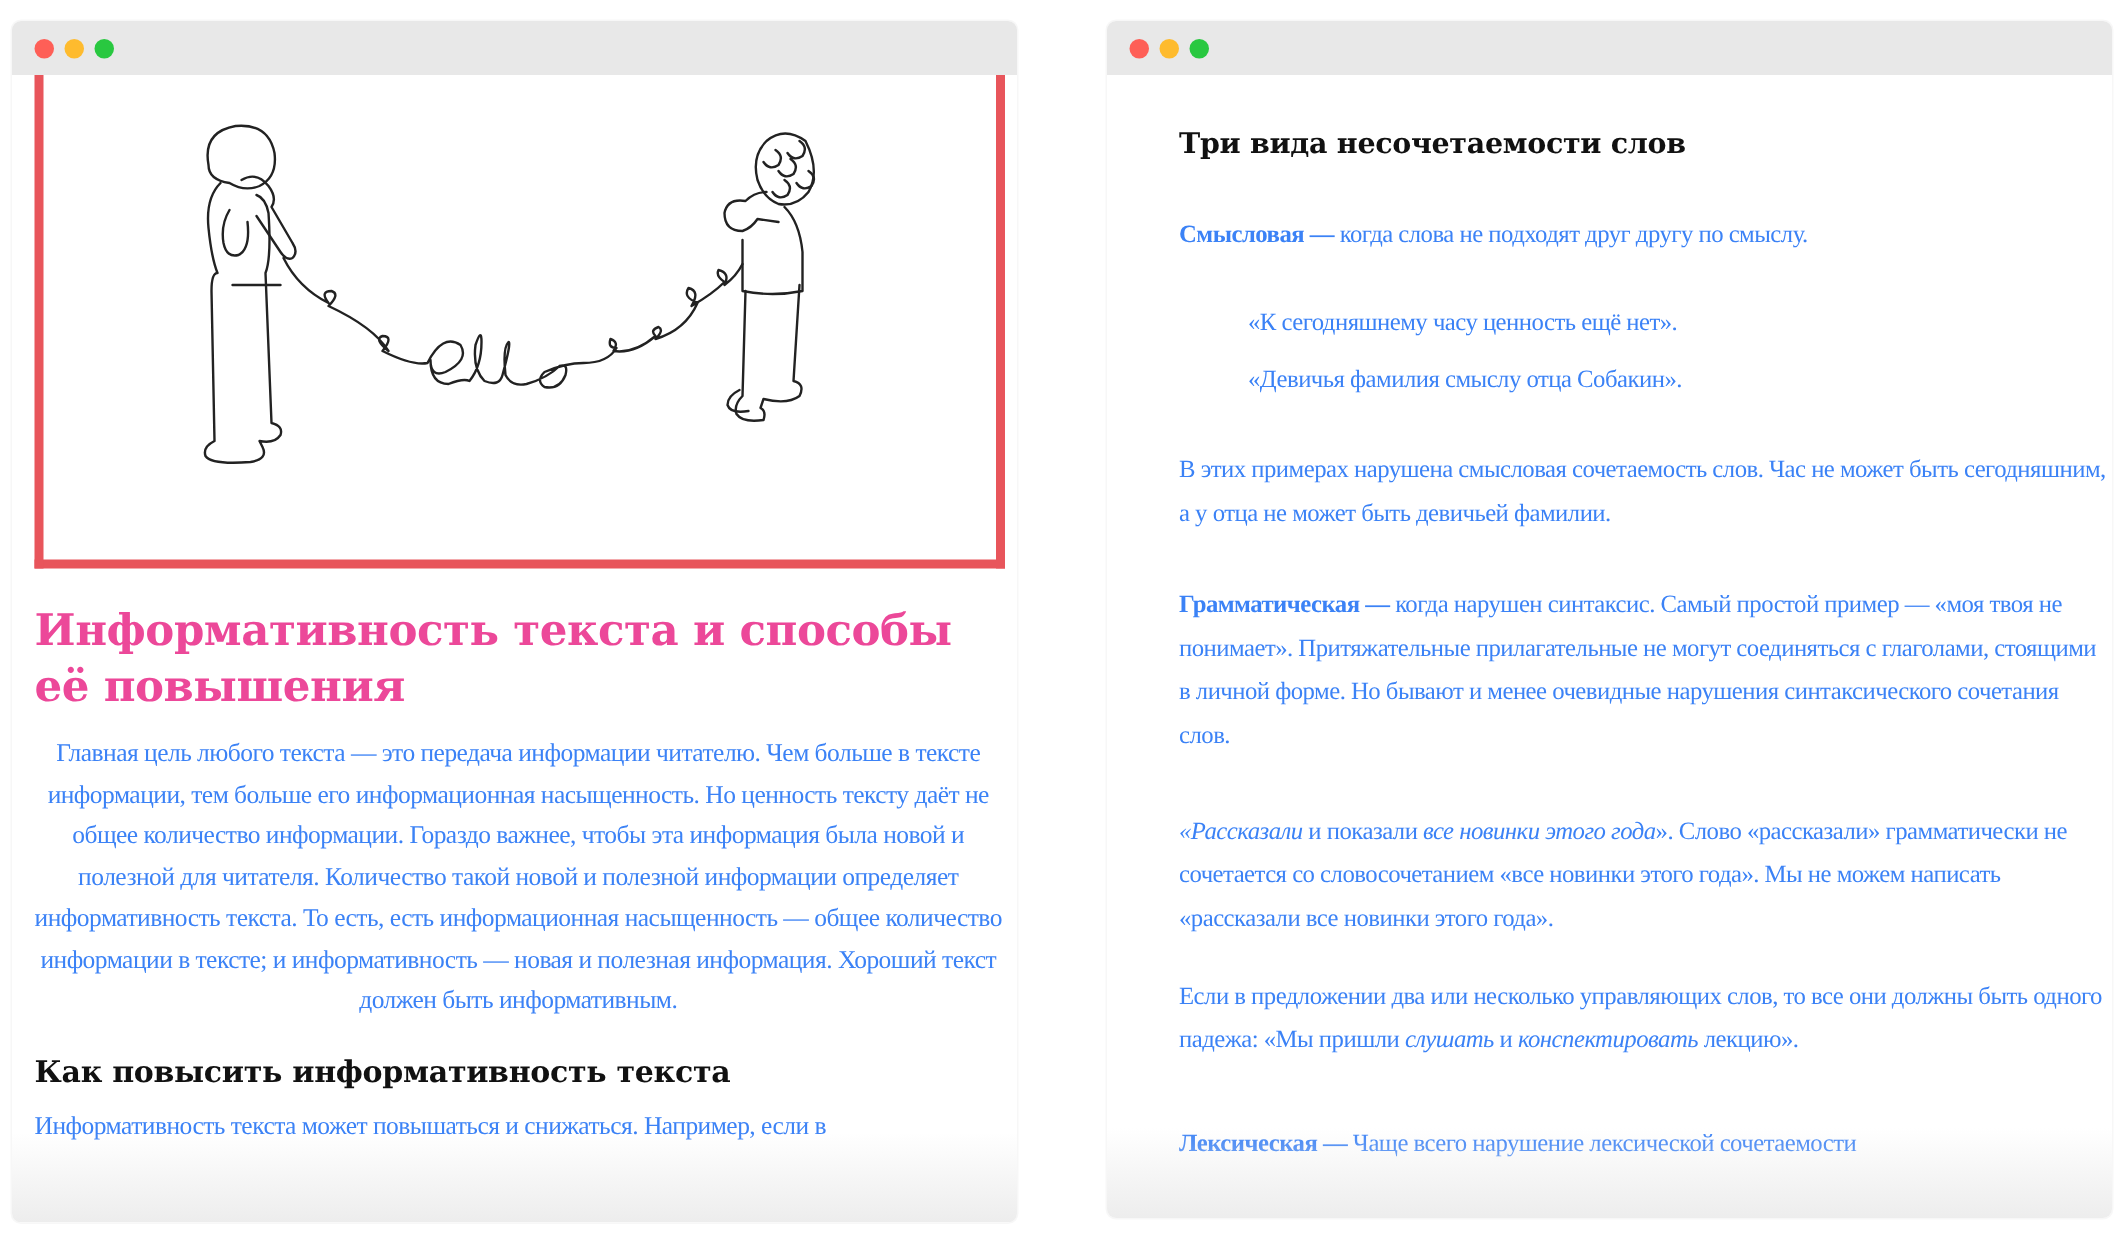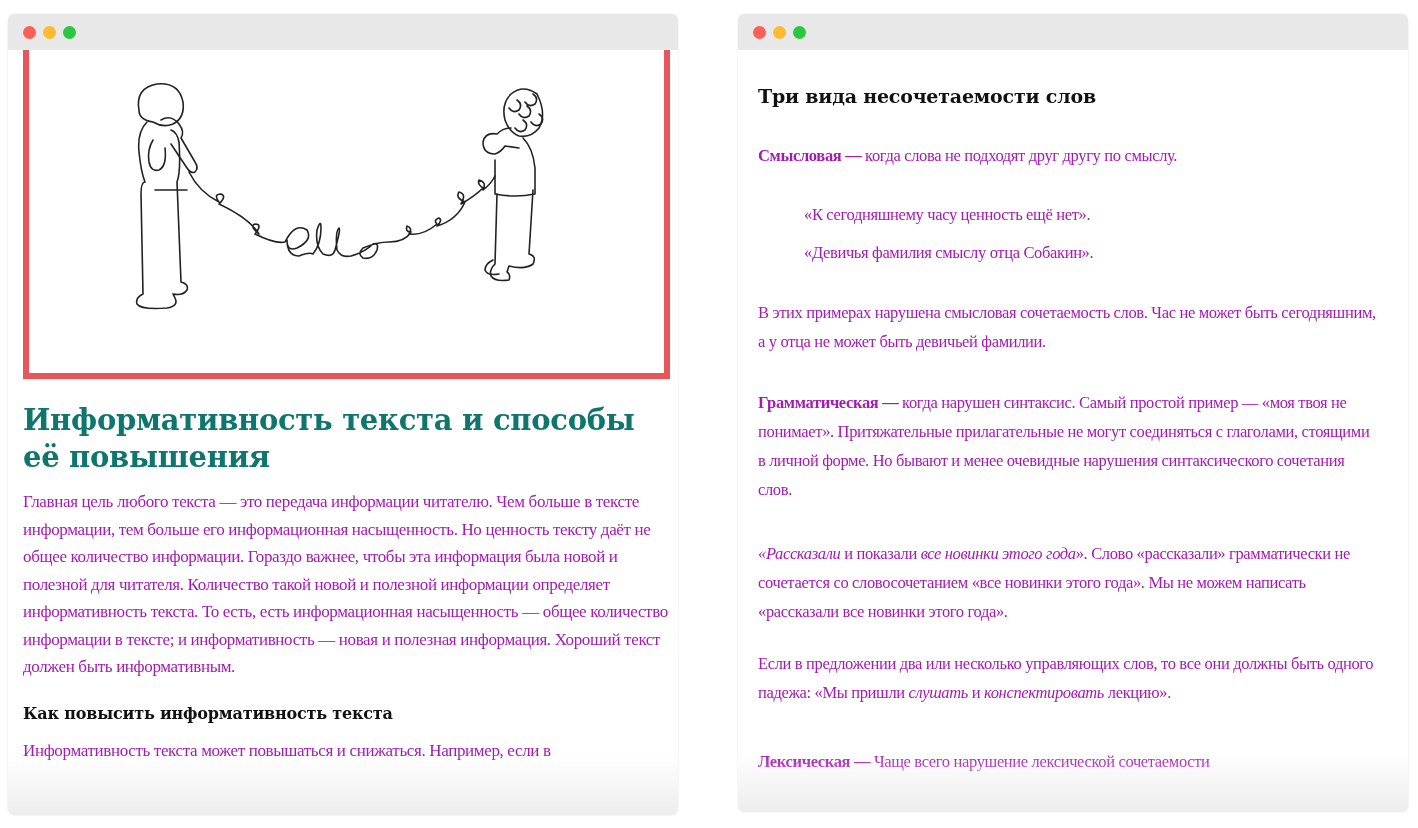--- a/index.html
+++ b/index.html
@@ -43,35 +43,35 @@
   .hero {
     position: absolute; left: 15px; top: 0; width: 647px; height: 329px;
     border: 6px solid #e8555b; border-top: none;
     background: #fff;
   }
   .hero svg { position: absolute; left: 80px; top: 30px; }
   .left .article { position: absolute; left: 15px; top: 352px; width: 645px; }
   .h1 {
     font-family: "DejaVu Serif", serif;
     font-weight: bold; font-size: 29px; line-height: 37px; letter-spacing: -0.3px;
-    color: #0f766e;
+    color: #ec4899;
   }
   .p {
-    font-size: 15px; line-height: 27.5px; color: #a21caf; letter-spacing: -0.35px;
+    font-size: 15px; line-height: 27.5px; color: #3b82f6; letter-spacing: -0.35px;
     font-family: "Liberation Serif", serif; font-size: 17px;
   }
-  .left .p.first { margin-top: 12px; }
+  .left .p.first { margin-top: 12px; text-align: center; }
   .h2 {
-    font-family: "DejaVu Serif", serif; font-weight: bold; font-size: 16px;
+    font-family: "DejaVu Serif", serif; font-weight: bold; font-size: 20px;
     line-height: 26px; color: #111; margin-top: 20px; letter-spacing: -0.2px;
   }
   .left .p.last { margin-top: 10px; }
 
   
-  .right .article { position: absolute; left: 20px; top: 0; width: 620px; }
+  .right .article { position: absolute; left: 48px; top: 0; width: 620px; }
   .right .h2 { margin-top: 33px; font-size: 19px; }
   .right .p { font-size: 16.5px; line-height: 29px; }
   .b { font-weight: bold; }
   .i { font-style: italic; }
   .quote { padding-left: 46px; }
 </style>
 </head>
 <body>
 
 <div class="window left">

